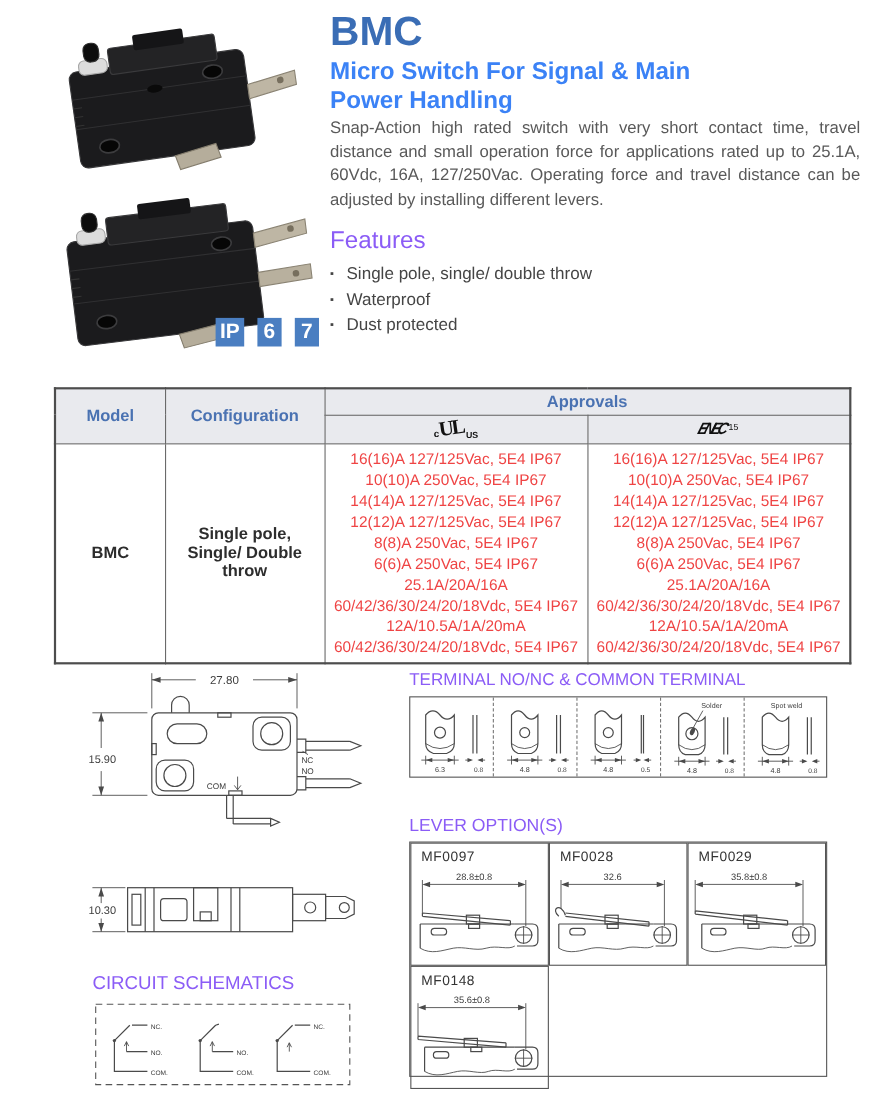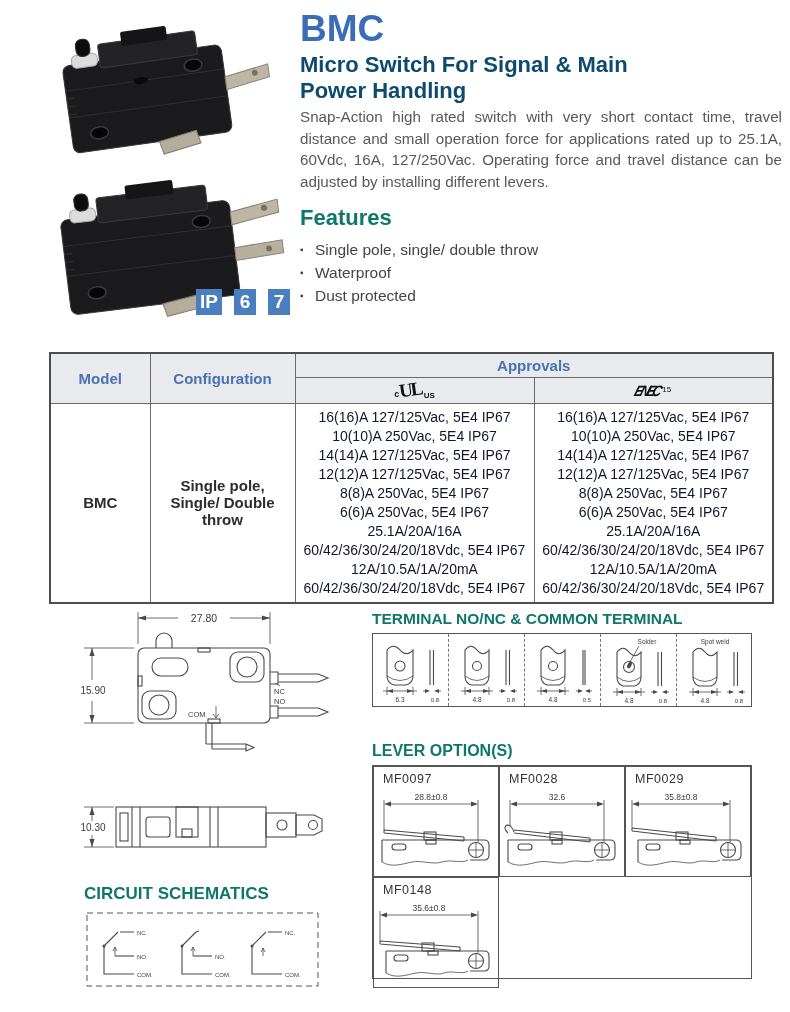--- a/index.html
+++ b/index.html
@@ -2,50 +2,50 @@
 <html><head>
 <meta charset="utf-8">
 <style>
   * { margin:0; padding:0; box-sizing:border-box; }
   body { background:#fff; font-family:"Liberation Sans", sans-serif; }
   .page { position:relative; width:790px; height:1012px; background:#fff; overflow:hidden; }
   .abs { position:absolute; }
 
   
   .title { left:300px; top:8px; font-size:37px; font-weight:bold; color:#3a6db5; }
-  .subtitle { left:300px; top:52px; width:372px; font-size:22px; font-weight:bold; color:#0c4a6e; line-height:1.17; }
+  .subtitle { left:300px; top:52px; width:372px; font-size:22px; font-weight:bold; color:#3b82f6; line-height:1.17; }
   .desc { left:300px; top:106px; width:482px; font-size:15.2px; color:#595959; line-height:1.42; text-align:justify; }
   .features-h { left:300px; top:205px; font-size:22px; font-weight:bold; color:#1c1c1c; }
   .features-list { left:300px; top:238px; width:420px; font-size:15.5px; color:#454545; }
   .features-list > div { position:relative; padding-left:15px; line-height:23px; }
   .features-list > div::before { content:"▪"; position:absolute; left:0; top:0; font-size:10px; color:#444; }
 
   
   .ip-badge { left:196px; top:289px; display:flex; gap:12px; }
   .ip-badge > div { background:#4a7ec1; color:#fff; font-weight:bold; font-size:19px; line-height:26px; padding:0 4px; min-width:22px; text-align:center; }
 
   
   table.approvals { left:49px; top:352px; width:723px; border-collapse:collapse; table-layout:fixed;border-radius:23px; }
   table.approvals td, table.approvals th { border:1px solid #6a6a6a; }
   table.approvals { border:2px solid #4d4d4d; }
   th.hdr { background:#e9eaee; color:#4a72b2; font-size:15px; font-weight:bold; }
   td.mark-cell { background:#e9eaee; height:26px; text-align:center; vertical-align:middle; }
   td.model-cell, td.config-cell { text-align:center; vertical-align:middle; font-weight:bold; color:#2d2d2d; font-size:15px; }
   td.ratings-cell { vertical-align:middle; padding:4px 1px; }
-  td.ratings-cell > div > div { text-align:center; font-size:14px; color:#0f172a; line-height:19px; white-space:nowrap; }
+  td.ratings-cell > div > div { text-align:center; font-size:14px; color:#ef4444; line-height:19px; white-space:nowrap; }
   .ul-mark { display:inline-flex; align-items:flex-end; justify-content:center; color:#111; }
   .ul-mark .c { font-size:9px; font-weight:bold; margin-bottom:2px; }
   .ul-mark .ul { font-size:19px; font-weight:bold; letter-spacing:-2px; font-family:"Liberation Serif", serif; transform:rotate(-8deg); display:inline-block; }
   .ul-mark .us { font-size:8px; font-weight:bold; margin-bottom:1px; margin-left:2px; }
   .enec-mark { display:inline-flex; align-items:flex-start; justify-content:center; color:#111; }
   .enec-mark .enec { font-size:13px; font-weight:bold; letter-spacing:-3px; font-style:italic; transform:skewX(-18deg) scaleY(1.15); display:inline-block; }
   .enec-mark .num { font-size:8px; margin-left:3px; margin-top:2px; }
 
   
-  .sec-h { font-weight:bold; color:#0f766e; }
+  .sec-h { font-weight:normal; color:#8b5cf6; }
   .terminal-h { left:372px; top:610px; font-size:15.5px; }
   .lever-h { left:372px; top:742px; font-size:16px; }
   .schem-h { left:84px; top:884px; font-size:17px; }
 
   
   .terminal-box { left:372px; top:633px; width:380px; height:74px; border:1px solid #555; display:flex; }
   .terminal-cell { flex:1; position:relative; }
   .terminal-cell + .terminal-cell { border-left:1px dashed #777; }
 
   

